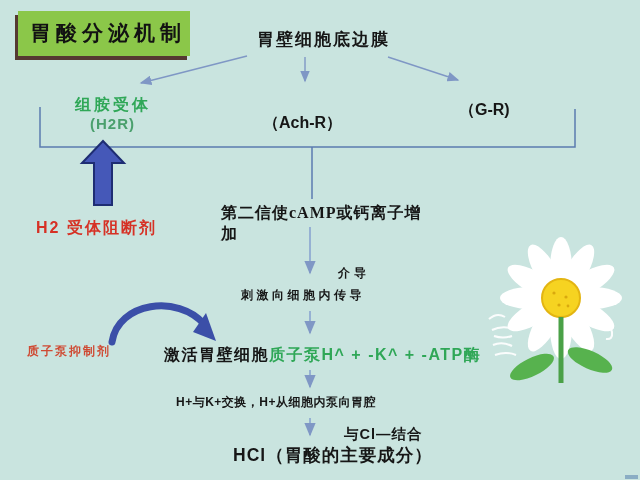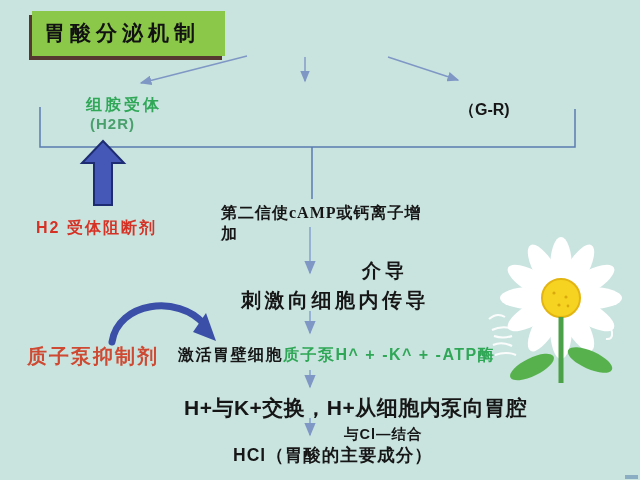--- a/index.html
+++ b/index.html
@@ -15,43 +15,43 @@
     --arrow-thick:#4558b8;
     --arrow-thick-dark:#1e2d73;
   }
   html,body{margin:0;padding:0;}
   body{width:640px;height:480px;overflow:hidden;background:#fff;
        font-family:"Liberation Sans","DejaVu Sans",sans-serif;}
   #canvas{position:relative;width:640px;height:480px;background:var(--bg);}
   #arrow-layer{position:absolute;left:0;top:0;z-index:1;pointer-events:none;}
   .lbl{position:absolute;z-index:2;font-weight:bold;color:var(--ink);white-space:nowrap;}
   .title-box{position:absolute;left:18px;top:11px;z-index:2;background:var(--title-bg);
-             padding:8px 25px 9px 12px;box-shadow:-3px 4px 0 #553931;margin-left:14px;}
+             padding:8px 4px 9px 12px;box-shadow:-3px 4px 0 #553931;}
   .title-box .t{font-size:21px;font-weight:bold;letter-spacing:5px;color:#121212;}
   .membrane{left:257px;top:28px;font-size:17px;letter-spacing:2px;}
-  .rec-name{font-size:16px;letter-spacing:2px;margin-left:11px;}
+  .rec-name{font-size:16px;letter-spacing:2px;}
   .rec-code{font-size:16px;}
   .histamine-name{left:75px;top:95px;color:var(--green);letter-spacing:3px;}
   .histamine-code{left:90px;top:115px;color:var(--green-soft);font-size:15px;letter-spacing:1px;}
   .ach-name{left:265px;top:95px;}
   .ach-code{left:263px;top:113px;}
   .gastrin-name{left:456px;top:90px;}
   .gastrin-code{left:459px;top:100px;}
   .adenylate{left:333px;top:168px;font-size:15px;letter-spacing:2px;}
   .second-msg{left:221px;top:202px;width:205px;font-size:16px;line-height:21px;
               letter-spacing:1px;white-space:normal;word-break:break-word;font-family:Liberation Serif, serif;}
-  .mediate{left:338px;top:258px;font-size:19px;letter-spacing:4px;margin-left:24px;}
-  .stimulate{left:241px;top:287px;font-size:20px;letter-spacing:3.5px;}
-  .activate{left:178px;top:345px;font-size:16px;letter-spacing:1.5px;}
+  .mediate{left:338px;top:265px;font-size:12px;letter-spacing:4px;}
+  .stimulate{left:241px;top:287px;font-size:12px;letter-spacing:3.5px;}
+  .activate{left:164px;top:345px;font-size:16px;letter-spacing:1.5px;}
   .activate .pp{color:var(--green);}
-  .exchange{left:184px;top:394px;font-size:21px;letter-spacing:.5px;}
+  .exchange{left:176px;top:394px;font-size:12px;letter-spacing:.5px;}
   .cl-bind{left:344px;top:425px;font-size:14.5px;letter-spacing:1px;}
   .hcl{left:233px;top:443px;font-size:17.5px;letter-spacing:1px;}
   .h2-blocker{left:36px;top:218px;font-size:16px;letter-spacing:2px;color:var(--red);text-align:center;}
-  .ppi{left:27px;top:343px;font-size:20px;letter-spacing:2px;color:var(--red-orange);text-align:center;}
+  .ppi{left:27px;top:343px;font-size:12px;letter-spacing:2px;color:var(--red-orange);text-align:center;}
 </style>
 </head>
 <body>
 
 <div id="canvas">
 
   <svg id="arrow-layer" width="640" height="480" viewBox="0 0 640 480">
     <defs>
       <marker id="ah" markerWidth="9" markerHeight="7" refX="7.5" refY="3.5" orient="auto">
         <path d="M0,0 L8.5,3.5 L0,7 Z" fill="#7f97c5"></path>
@@ -107,24 +107,26 @@
       </g>
     </g>
 
     <rect x="625" y="475" width="13" height="4" fill="#7fa3c0" opacity="0.85"></rect>
   </svg>
 
   <div class="title-box">
     <span class="t">胃酸分泌机制</span>
   </div>
 
+  <div class="lbl membrane">胃壁细胞底边膜</div>
 
   <div class="lbl rec-name histamine-name">组胺受体</div>
   <div class="lbl rec-code histamine-code">(H2R)</div>
 
+  <div class="lbl rec-code ach-code">（Ach-R）</div>
 
   <div class="lbl rec-code gastrin-code">（G-R)</div>
 
   <div class="lbl second-msg">第二信使cAMP或钙离子增加</div>
   <div class="lbl mediate">介导</div>
   <div class="lbl stimulate">刺激向细胞内传导</div>
 
   <div class="lbl activate">
     <span>激活胃壁细胞</span><span class="pp">质子泵H^ + -K^ + -ATP酶</span>
   </div>

